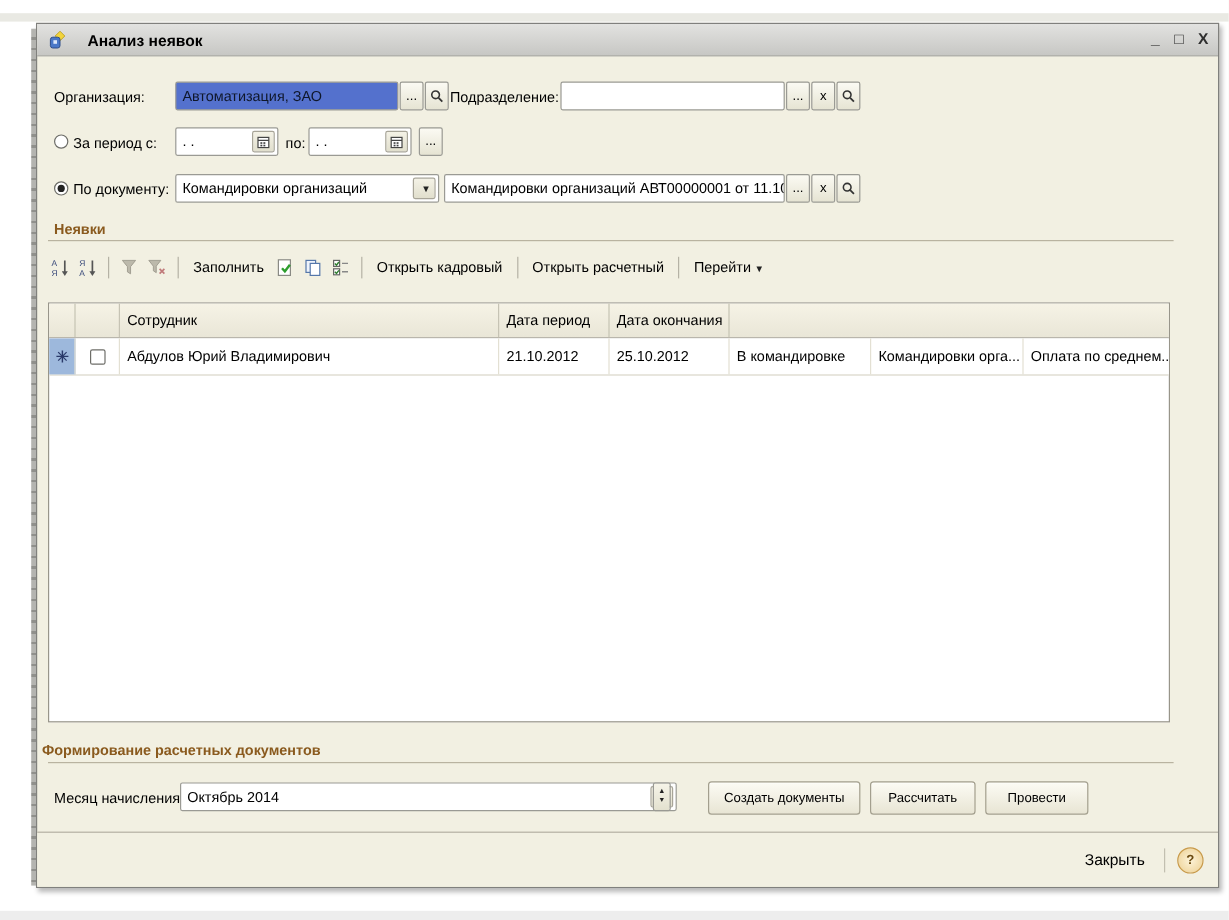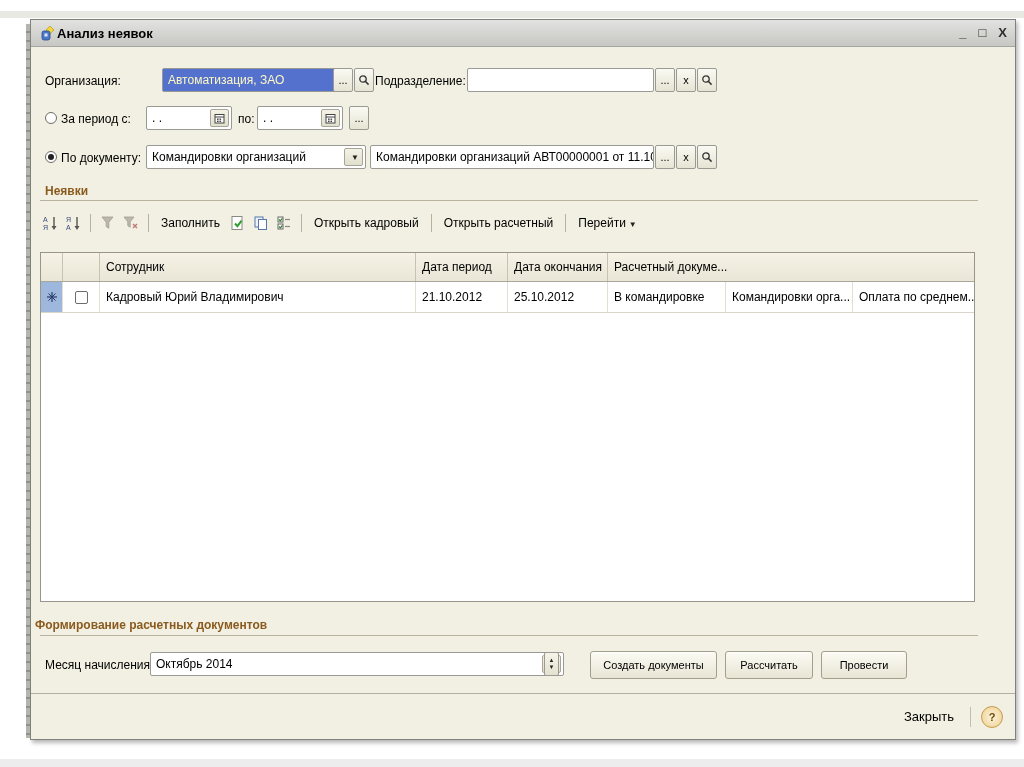--- a/index.html
+++ b/index.html
@@ -15,35 +15,35 @@
     position:absolute;left:30px;top:19px;width:984px;height:719px;
     background:#f2f0e2;border:1px solid #80807d;
     box-shadow:2px 3px 4px rgba(0,0,0,.28);
   }
   .left-grip{
     position:absolute;left:-5px;top:4px;width:4px;height:714px;
     background:repeating-linear-gradient(to bottom,#b4b4b0 0 7px,#90908c 7px 9px);
   }
   .titlebar{
     height:26px;background:linear-gradient(#e2e2e0,#c7c7c4);
-    display:flex;align-items:center;gap:0;padding:0 8px;border-bottom:1px solid #a5a5a2;
+    display:flex;align-items:center;gap:16px;padding:0 8px;border-bottom:1px solid #a5a5a2;
   }
   .title{font-weight:bold;font-size:13px;}
   .win-controls{margin-left:auto;display:flex;gap:12px;align-items:center;}
   .win-btn{font-weight:bold;color:#2f2f2f;font-size:13px;line-height:14px;cursor:default;}
 
   .body{position:relative;height:692px;}
 
   .lbl{position:absolute;white-space:nowrap;}
   .field{
     position:absolute;height:24px;box-sizing:border-box;background:#fff;
     border:1px solid #9a9a94;border-radius:2px;padding:4px 4px 0 5px;
     white-space:nowrap;overflow:hidden;
   }
-  .field.selected{background:var(--sel,#5471cd);color:#fef9c3;margin-left:16px;}
+  .field.selected{background:var(--sel,#5471cd);color:#0f172a;}
   .btn-sm{
     position:absolute;width:20px;height:24px;box-sizing:border-box;
     background:linear-gradient(#fbfaf3,#e6e4d3);border:1px solid #9a9a94;border-radius:2px;
     text-align:center;font-size:11px;line-height:21px;padding:0;cursor:default;
     display:flex;align-items:center;justify-content:center;
   }
   .inner-btn{
     position:absolute;top:2px;right:2px;width:19px;height:18px;box-sizing:border-box;
     background:linear-gradient(#f4f2e6,#e1dfcd);border:1px solid #a8a598;border-radius:2px;
     display:flex;align-items:center;justify-content:center;font-size:8px;color:#222;
@@ -279,35 +279,34 @@
       </span>
     </div>
 
     <div class="table">
       <div class="thead">
         <div class="th" style="width:22px;"></div>
         <div class="th" style="width:37px;"></div>
         <div class="th" style="width:316px;">Сотрудник</div>
         <div class="th" style="width:92px;">Дата период</div>
         <div class="th" style="width:100px;">Дата окончания</div>
-        <div class="th" style="width:121px;border-right:none;">Расчетный докуме...</div>
       </div>
       <div class="trow">
         <div class="td marker-cell" style="width:22px;">
           <svg width="12" height="12" viewBox="0 0 12 12">
               <line x1="6" y1="1" x2="6" y2="11" stroke="#2a3a6a" stroke-width="1.2"></line>
               <line x1="1" y1="6" x2="11" y2="6" stroke="#2a3a6a" stroke-width="1.2"></line>
               <line x1="2.5" y1="2.5" x2="9.5" y2="9.5" stroke="#2a3a6a" stroke-width="1"></line>
               <line x1="9.5" y1="2.5" x2="2.5" y2="9.5" stroke="#2a3a6a" stroke-width="1"></line>
             </svg>
         </div>
         <div class="td cb-cell" style="width:37px;">
           <span class="checkbox"></span>
         </div>
-        <div class="td" style="width:316px;">Кадровый Юрий Владимирович</div>
+        <div class="td" style="width:316px;">Абдулов Юрий Владимирович</div>
         <div class="td" style="width:92px;">21.10.2012</div>
         <div class="td" style="width:100px;">25.10.2012</div>
         <div class="td" style="width:118px;">В командировке</div>
         <div class="td" style="width:127px;">Командировки орга...</div>
         <div class="td" style="width:121px;border-right:none;">Оплата по среднем...</div>
       </div>
     </div>
 
     <span class="section-title" style="left:4px;top:571px;">Формирование расчетных документов</span>
     <div class="section-rule" style="left:9px;top:588px;width:938px;"></div>

